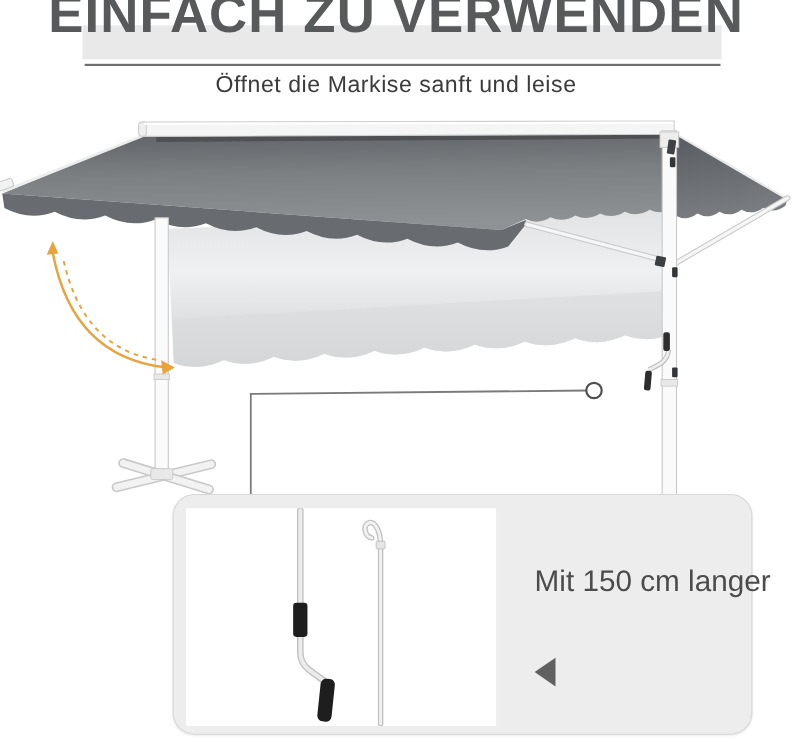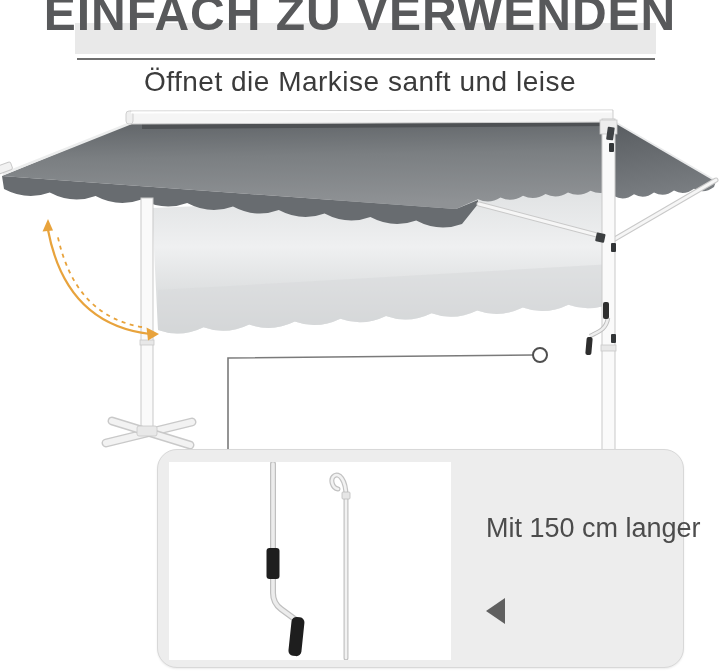--- a/index.html
+++ b/index.html
@@ -7,21 +7,21 @@
        font-family:"Liberation Sans", sans-serif;}
   .stage{position:absolute;inset:0;width:720px;height:672px;padding-left:41px;}
 
   
   .title-band{position:absolute;left:75px;top:23px;width:581px;height:31px;background:#e9e9e9;}
   .page-title{position:absolute;left:0;top:-10px;width:720px;text-align:center;
       font-size:48px;font-weight:800;letter-spacing:1px;color:#58595b;line-height:1;
       white-space:nowrap;margin:0;}
   .divider{position:absolute;left:77px;top:58px;width:578px;height:2px;background:#6e6e6e;}
   .subtitle{position:absolute;left:0;top:66px;width:720px;text-align:center;
-      font-size:28px;font-weight:300;color:#3b3b3b;letter-spacing:0.5px;margin:0;}
+      font-size:21px;font-weight:300;color:#3b3b3b;letter-spacing:0.5px;margin:0;}
 
   
   .scene{position:absolute;left:0;top:0;z-index:1;}
 
   
   .info-panel{position:absolute;left:157px;top:449px;width:527px;height:219px;
       background:#ededed;border:1px solid #d8d8d8;border-radius:20px;z-index:2;
       box-shadow:0 1px 2px rgba(0,0,0,0.08);box-sizing:border-box;}
   .inset{position:absolute;left:11px;top:12px;width:282px;height:198px;background:#ffffff;}
   .panel-text{position:absolute;left:328px;top:58px;font-size:27px;line-height:40px;

